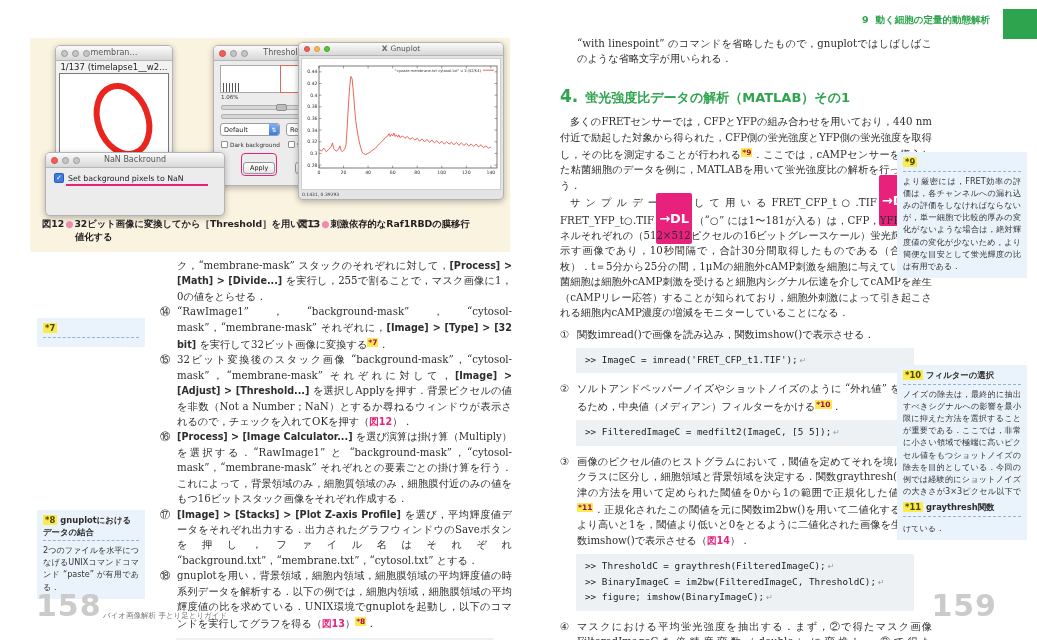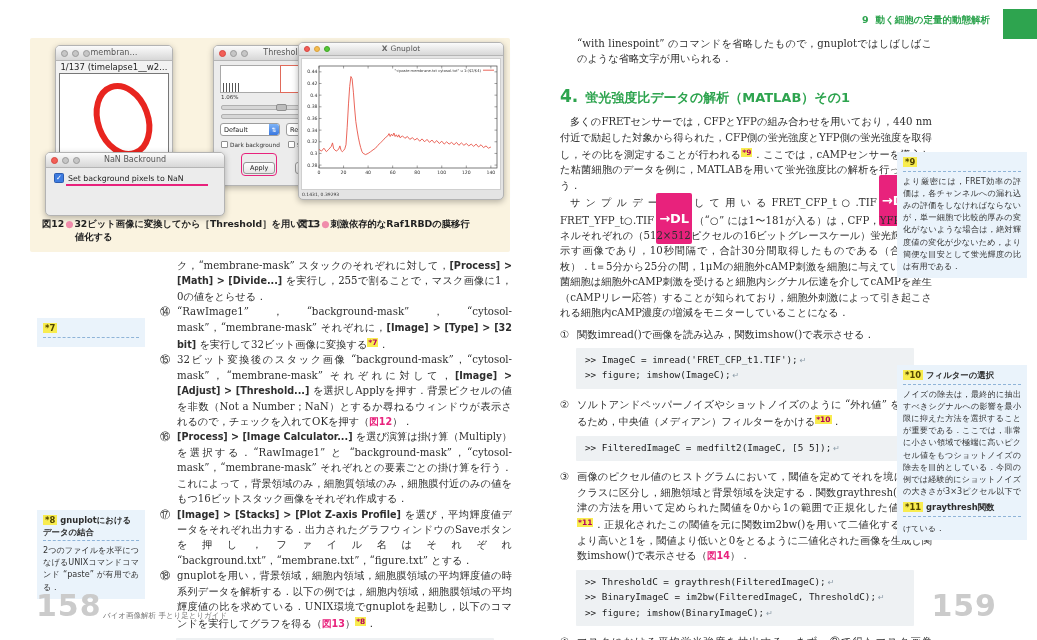--- a/index.html
+++ b/index.html
@@ -299,21 +299,21 @@
         <div class="note-head"><span class="nlabel">*8</span><span class="ntitle">gnuplotにおけるデータの結合</span></div>
         <div class="ntext">2つのファイルを水平につなげるUNIXコマンドコマンド “paste” が有用である．</div>
       </div>
     </div>
 
   <div class="col" id="col-left">
       <div class="blk blk-cont"><span class="seg-t">ク，“membrane-mask” スタックのそれぞれに対して，</span><span class="seg-b">[Process] &gt; [Math] &gt; [Divide...]</span><span class="seg-t"> を実行し，255で割ることで，マスク画像に1，0の値をとらせる．</span></div>
       <div class="blk blk-li"><span class="num">⑭</span><span class="seg-t">“RawImage1”，“background-mask”，“cytosol-mask”，“membrane-mask” それぞれに，</span><span class="seg-b">[Image] &gt; [Type] &gt; [32 bit]</span><span class="seg-t"> を実行して32ビット画像に変換する</span><span class="seg-hl">*7</span><span class="seg-t">．</span></div>
       <div class="blk blk-li"><span class="num">⑮</span><span class="seg-t">32ビット変換後のスタック画像 “background-mask”，“cytosol-mask”，“membrane-mask” それぞれに対して，</span><span class="seg-b">[Image] &gt; [Adjust] &gt; [Threshold...]</span><span class="seg-t"> を選択しApplyを押す．背景ピクセルの値を非数（Not a Number；NaN）とするか尋ねるウィンドウが表示されるので，チェックを入れてOKを押す（</span><span class="seg-fig">図12</span><span class="seg-t">）．</span></div>
       <div class="blk blk-li"><span class="num">⑯</span><span class="seg-b">[Process] &gt; [Image Calculator...]</span><span class="seg-t"> を選び演算は掛け算（Multiply）を選択する．“RawImage1” と “background-mask”，“cytosol-mask”，“membrane-mask” それぞれとの要素ごとの掛け算を行う．これによって，背景領域のみ，細胞質領域のみ，細胞膜付近のみの値をもつ16ビットスタック画像をそれぞれ作成する．</span></div>
-      <div class="blk blk-li"><span class="num">⑰</span><span class="seg-b">[Image] &gt; [Stacks] &gt; [Plot Z-axis Profile]</span><span class="seg-t"> を選び，平均輝度値データをそれぞれ出力する．出力されたグラフウィンドウのSaveボタンを押し，ファイル名はそれぞれ “background.txt”，“membrane.txt”，“figure.txt” とする．</span></div>
+      <div class="blk blk-li"><span class="num">⑰</span><span class="seg-b">[Image] &gt; [Stacks] &gt; [Plot Z-axis Profile]</span><span class="seg-t"> を選び，平均輝度値データをそれぞれ出力する．出力されたグラフウィンドウのSaveボタンを押し，ファイル名はそれぞれ “background.txt”，“membrane.txt”，“cytosol.txt” とする．</span></div>
       <div class="blk blk-li"><span class="num">⑱</span><span class="seg-t">gnuplotを用い，背景領域，細胞内領域，細胞膜領域の平均輝度値の時系列データを解析する．以下の例では，細胞内領域，細胞膜領域の平均輝度値の比を求めている．UNIX環境でgnuplotを起動し，以下のコマンドを実行してグラフを得る（</span><span class="seg-fig">図13</span><span class="seg-t">）</span><span class="seg-hl">*8</span><span class="seg-t">．</span></div>
       <div class="blk blk-code"></div>
     </div>
 
   <div class="folio" id="folio-left">158</div>
   <div id="tagline">バイオ画像解析 手とり足とりガイド</div>
 
   <div id="rp-header">
     <span class="chnum">9</span><span>動く細胞の定量的動態解析</span>
   </div>
@@ -326,21 +326,20 @@
     <div id="section-heading">
       <span id="section-number">4.</span>
       <span id="section-title">蛍光強度比データの解析（MATLAB）その1</span>
     </div>
     <div>
         <div class="blk blk-pi"><span class="seg-t">多くのFRETセンサーでは，CFPとYFPの組み合わせを用いており，440 nm付近で励起した対象から得られた，CFP側の蛍光強度とYFP側の蛍光強度を取得し，その比を測定することが行われる</span><span class="seg-hl">*9</span><span class="seg-t">．ここでは，cAMPセンサーを導入した粘菌細胞のデータを例に，MATLABを用いて蛍光強度比の解析を行ってみよう．</span></div>
         <div class="blk blk-pi"><span class="seg-t">サンプルデータとして用いるFRET_CFP_t○.TIF</span><span class="seg-dl">→DL</span><span class="seg-t">，FRET_YFP_t○.TIF</span><span class="seg-dl">→DL</span><span class="seg-t">（“○” には1〜181が入る）は，CFP，YFPチャンネルそれぞれの（512×512ピクセルの16ビットグレースケール）蛍光輝度値を示す画像であり，10秒間隔で，合計30分間取得したものである（合計181枚）．t＝5分から25分の間，1μMの細胞外cAMP刺激を細胞に与えている．粘菌細胞は細胞外cAMP刺激を受けると細胞内シグナル伝達を介してcAMPを産生（cAMPリレー応答）することが知られており，細胞外刺激によって引き起こされる細胞内cAMP濃度の増減をモニターしていることになる．</span></div>
         <div class="blk blk-li"><span class="num">①</span><span class="seg-t">関数imread()で画像を読み込み，関数imshow()で表示させる．</span></div>
         <div class="blk blk-code">
           <div class="code-line"><span>&gt;&gt; ImageC = imread('FRET_CFP_t1.TIF');</span><span class="ret">↵</span></div>
-          <div class="code-line"><span>&gt;&gt; figure; imshow(ImageC);</span><span class="ret">↵</span></div>
         </div>
         <div class="blk blk-li"><span class="num">②</span><span class="seg-t">ソルトアンドペッパーノイズやショットノイズのように “外れ値” を除去するため，中央値（メディアン）フィルターをかける</span><span class="seg-hl">*10</span><span class="seg-t">．</span></div>
         <div class="blk blk-code">
           <div class="code-line"><span>&gt;&gt; FilteredImageC = medfilt2(ImageC, [5 5]);</span><span class="ret">↵</span></div>
         </div>
         <div class="blk blk-li"><span class="num">③</span><span class="seg-t">画像のピクセル値のヒストグラムにおいて，閾値を定めてそれを境に2つのクラスに区分し，細胞領域と背景領域を決定する．関数graythresh()は，大津の方法を用いて定められた閾値を0から1の範囲で正規化した値を返す</span><span class="seg-hl">*11</span><span class="seg-t">．正規化されたこの閾値を元に関数im2bw()を用いて二値化する．閾値より高いと1を，閾値より低いと0をとるように二値化された画像を生成し関数imshow()で表示させる（</span><span class="seg-fig">図14</span><span class="seg-t">）．</span></div>
         <div class="blk blk-code">
           <div class="code-line"><span>&gt;&gt; ThresholdC = graythresh(FilteredImageC);</span><span class="ret">↵</span></div>
           <div class="code-line"><span>&gt;&gt; BinaryImageC = im2bw(FilteredImageC, ThresholdC);</span><span class="ret">↵</span></div>
           <div class="code-line"><span>&gt;&gt; figure; imshow(BinaryImageC);</span><span class="ret">↵</span></div>

